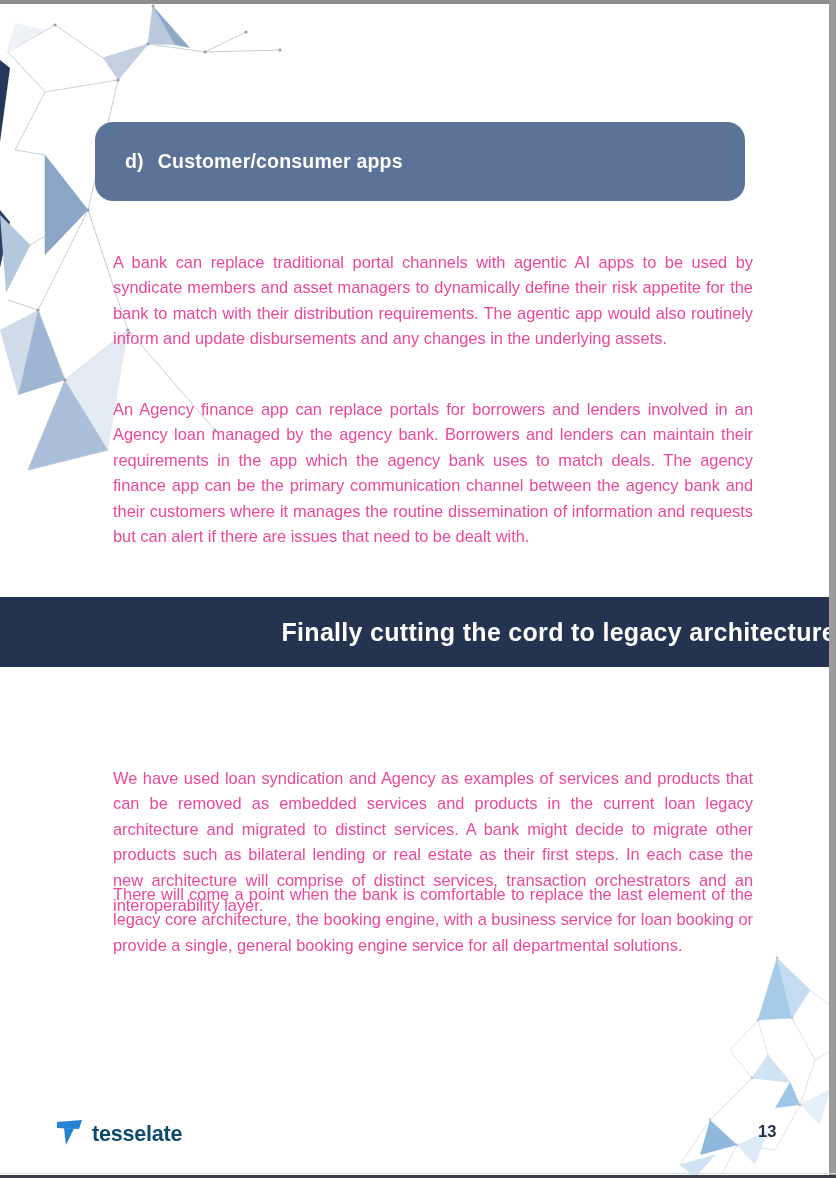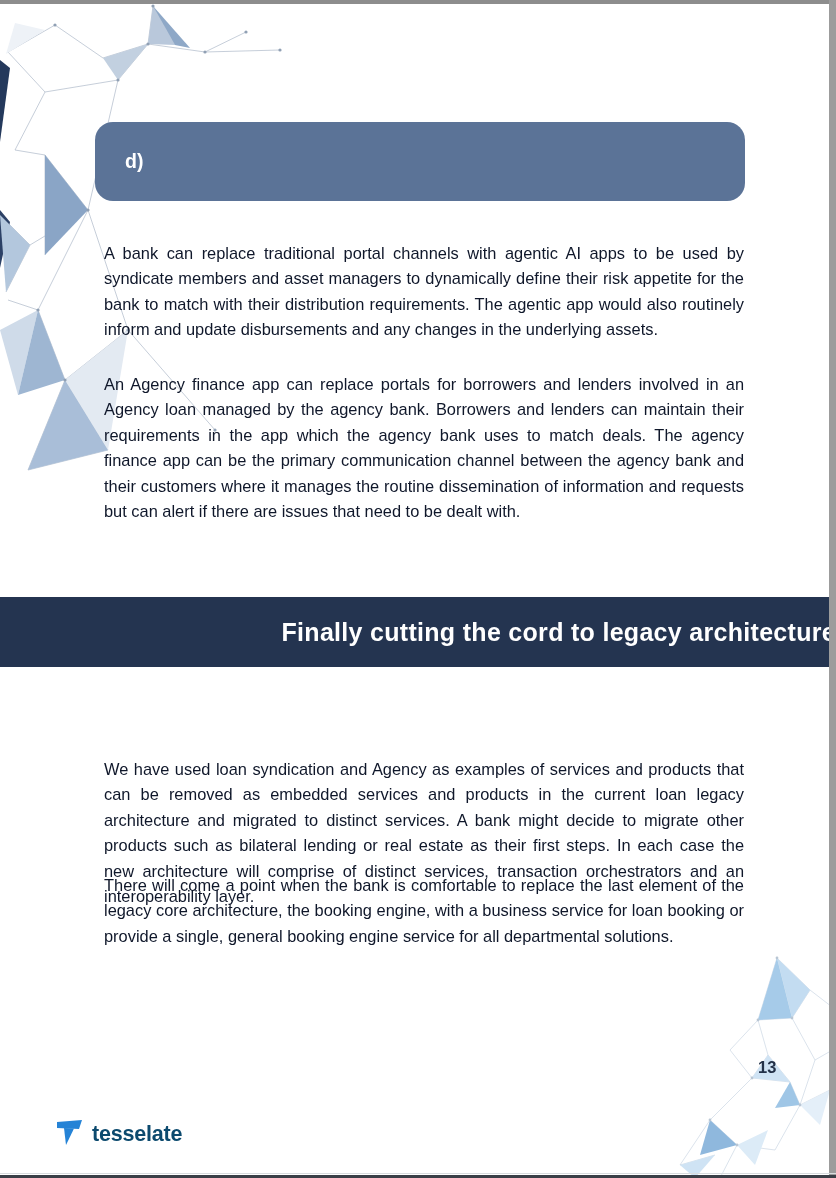--- a/index.html
+++ b/index.html
@@ -27,26 +27,26 @@
     background:#5b7397;border-radius:18px;
     display:flex;align-items:center;
     color:#ffffff;font-weight:700;font-size:19.5px;letter-spacing:.2px;
     z-index:5;
   }
   .hd-prefix{margin-left:30px;}
   .hd-title{margin-left:14px;}
 
   
   .bodyp{
-    position:absolute;left:96px;width:640px;margin:8px;
-    color:#0f172a;font-size:16.4px;line-height:25.4px;
+    position:absolute;left:96px;width:640px;margin:17px;
+    color:#ec4899;font-size:16.4px;line-height:25.4px;
     text-align:justify;z-index:5;
   }
   .p1{top:233px;}
-  .p2{top:364px;}
+  .p2{top:380px;}
   .p3{top:749px;}
   .p4{top:865px;}
 
   
   .band{
     position:absolute;left:0;top:597px;width:836px;height:70px;
     background:#243450;display:flex;align-items:center;justify-content:flex-end;
     z-index:6;
   }
   .band h1{
@@ -56,21 +56,21 @@
   
   .footer{
     position:absolute;left:56px;top:1116px;height:36px;
     display:flex;align-items:center;z-index:20;
   }
   .logo-icon{display:block;margin-right:9px;}
   .brand{
     color:#0c4a6e;font-size:21.5px;font-weight:700;letter-spacing:-.2px;
   }
   .pagenum{
-    position:absolute;left:758px;top:1058px;width:40px;
+    position:absolute;left:758px;top:1122px;width:40px;
     color:#233148;font-size:16.5px;font-weight:700;z-index:20;
   }
 </style>
 </head>
 <body>
 
 <div class="stage">
 
   <svg class="deco deco-tl" width="300" height="560" viewBox="0 0 300 560">
     <g stroke="#aab6c6" stroke-width="0.8" fill="none" opacity="0.85">
@@ -122,20 +122,21 @@
       <circle cx="132" cy="88" r="1.4"></circle>
         <circle cx="92" cy="148" r="1.4"></circle>
       <circle cx="50" cy="190" r="1.4"></circle>
         <circle cx="140" cy="175" r="1.4"></circle>
       <circle cx="77" cy="215" r="1.4"></circle>
     </g>
   </svg>
 
   <div class="section-header">
     <span class="hd-prefix">d)</span>
+    <span class="hd-title">Customer/consumer apps</span>
   </div>
 
   <p class="bodyp p1">A bank can replace traditional portal channels with agentic AI apps to be used by syndicate members and asset managers to dynamically define their risk appetite for the bank to match with their distribution requirements. The agentic app would also routinely inform and update disbursements and any changes in the underlying assets.</p>
   <p class="bodyp p2">An Agency finance app can replace portals for borrowers and lenders involved in an Agency loan managed by the agency bank. Borrowers and lenders can maintain their requirements in the app which the agency bank uses to match deals. The agency finance app can be the primary communication channel between the agency bank and their customers where it manages the routine dissemination of information and requests but can alert if there are issues that need to be dealt with.</p>
 
   <div class="band">
     <h1>Finally cutting the cord to legacy architecture</h1>
   </div>
 
   <p class="bodyp p3">We have used loan syndication and Agency as examples of services and products that can be removed as embedded services and products in the current loan legacy architecture and migrated to distinct services. A bank might decide to migrate other products such as bilateral lending or real estate as their first steps. In each case the new architecture will comprise of distinct services, transaction orchestrators and an interoperability layer.</p>

